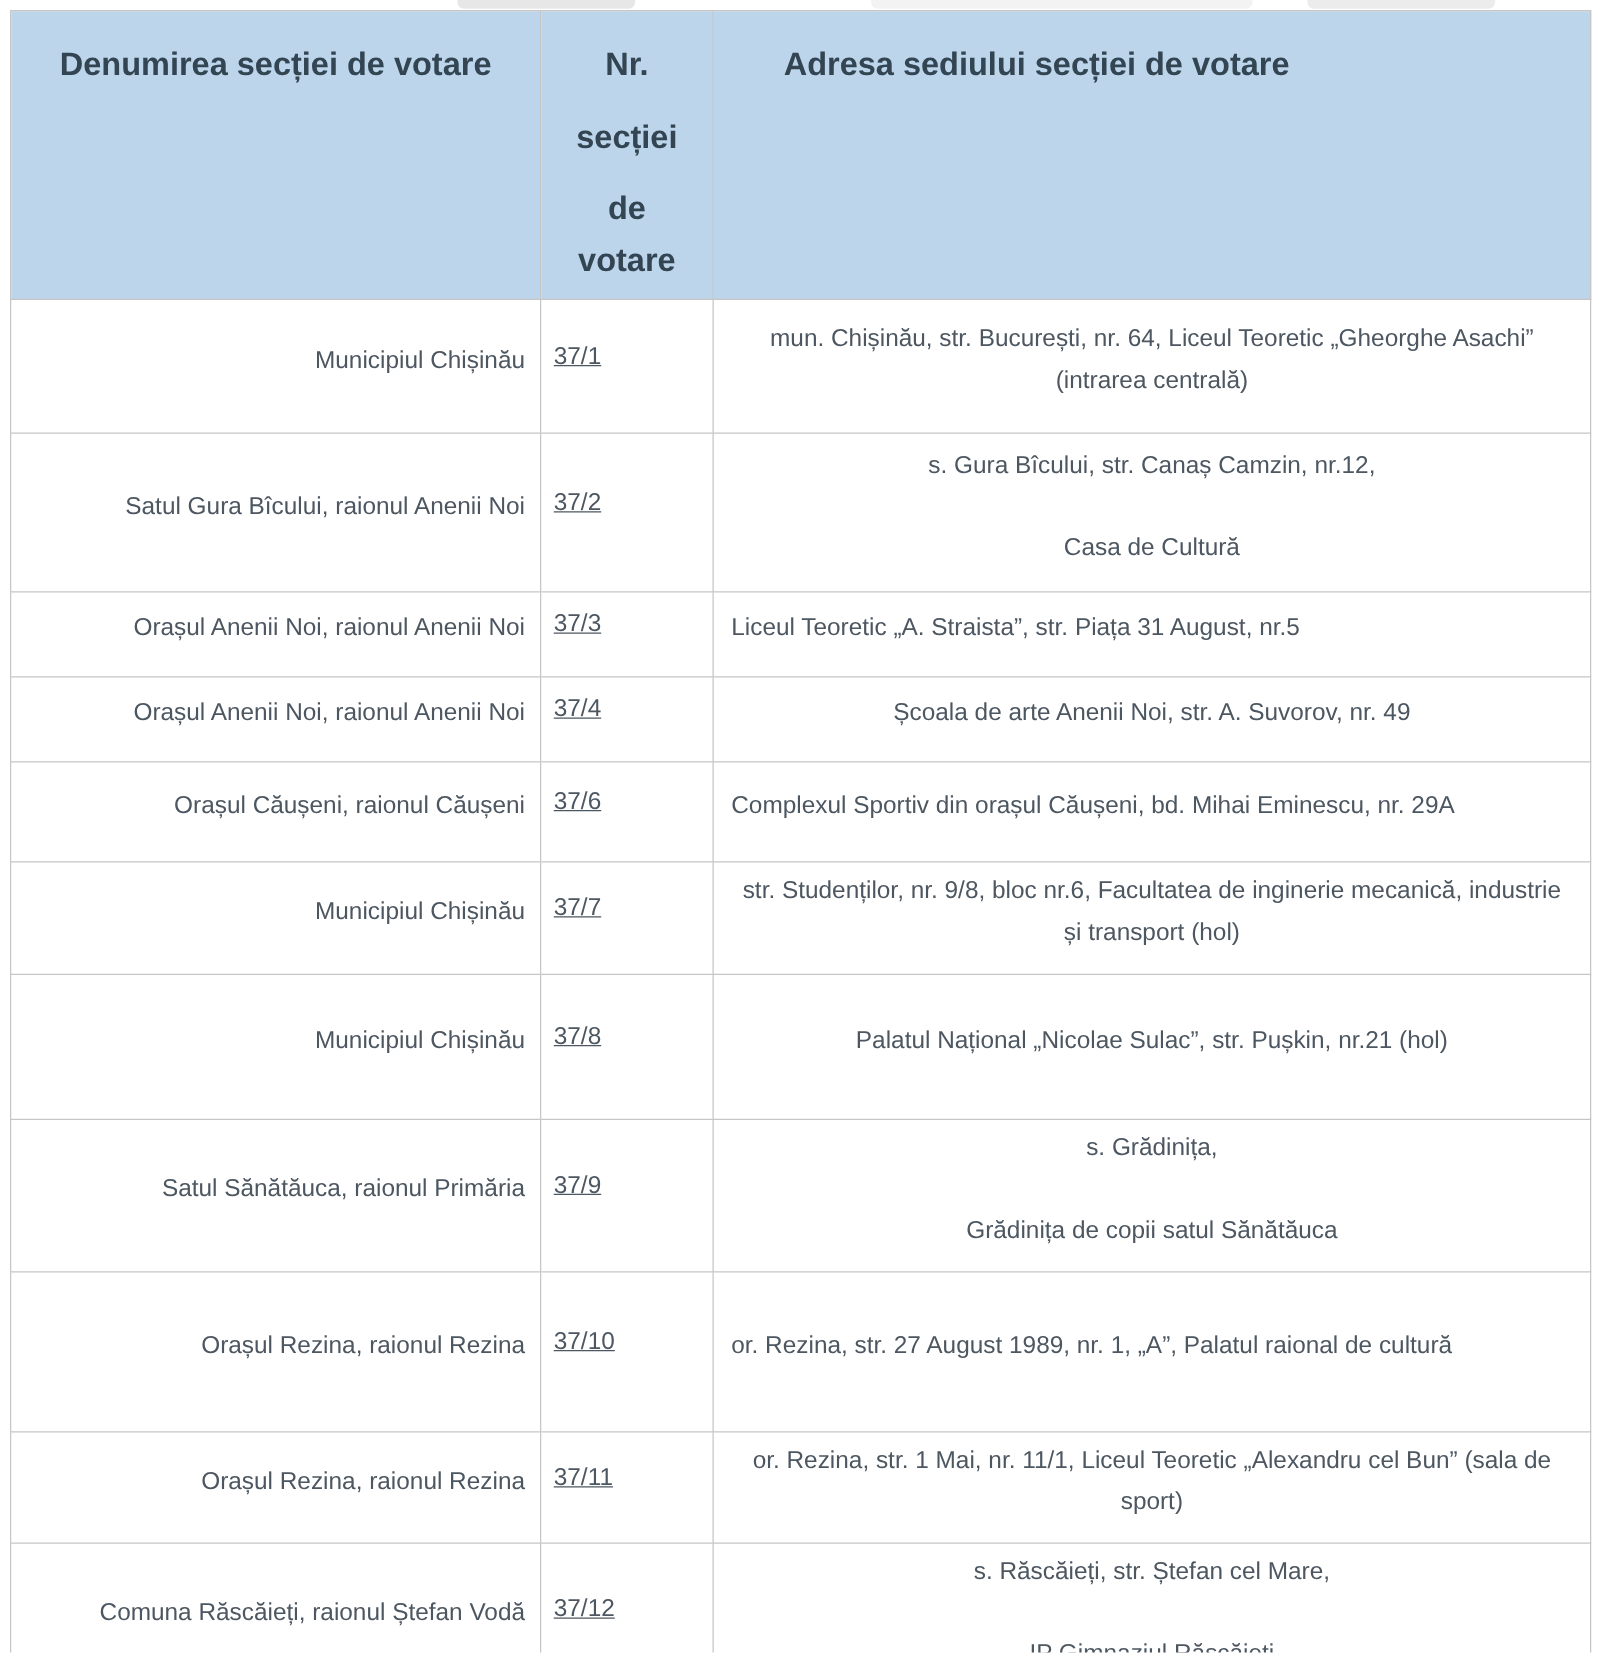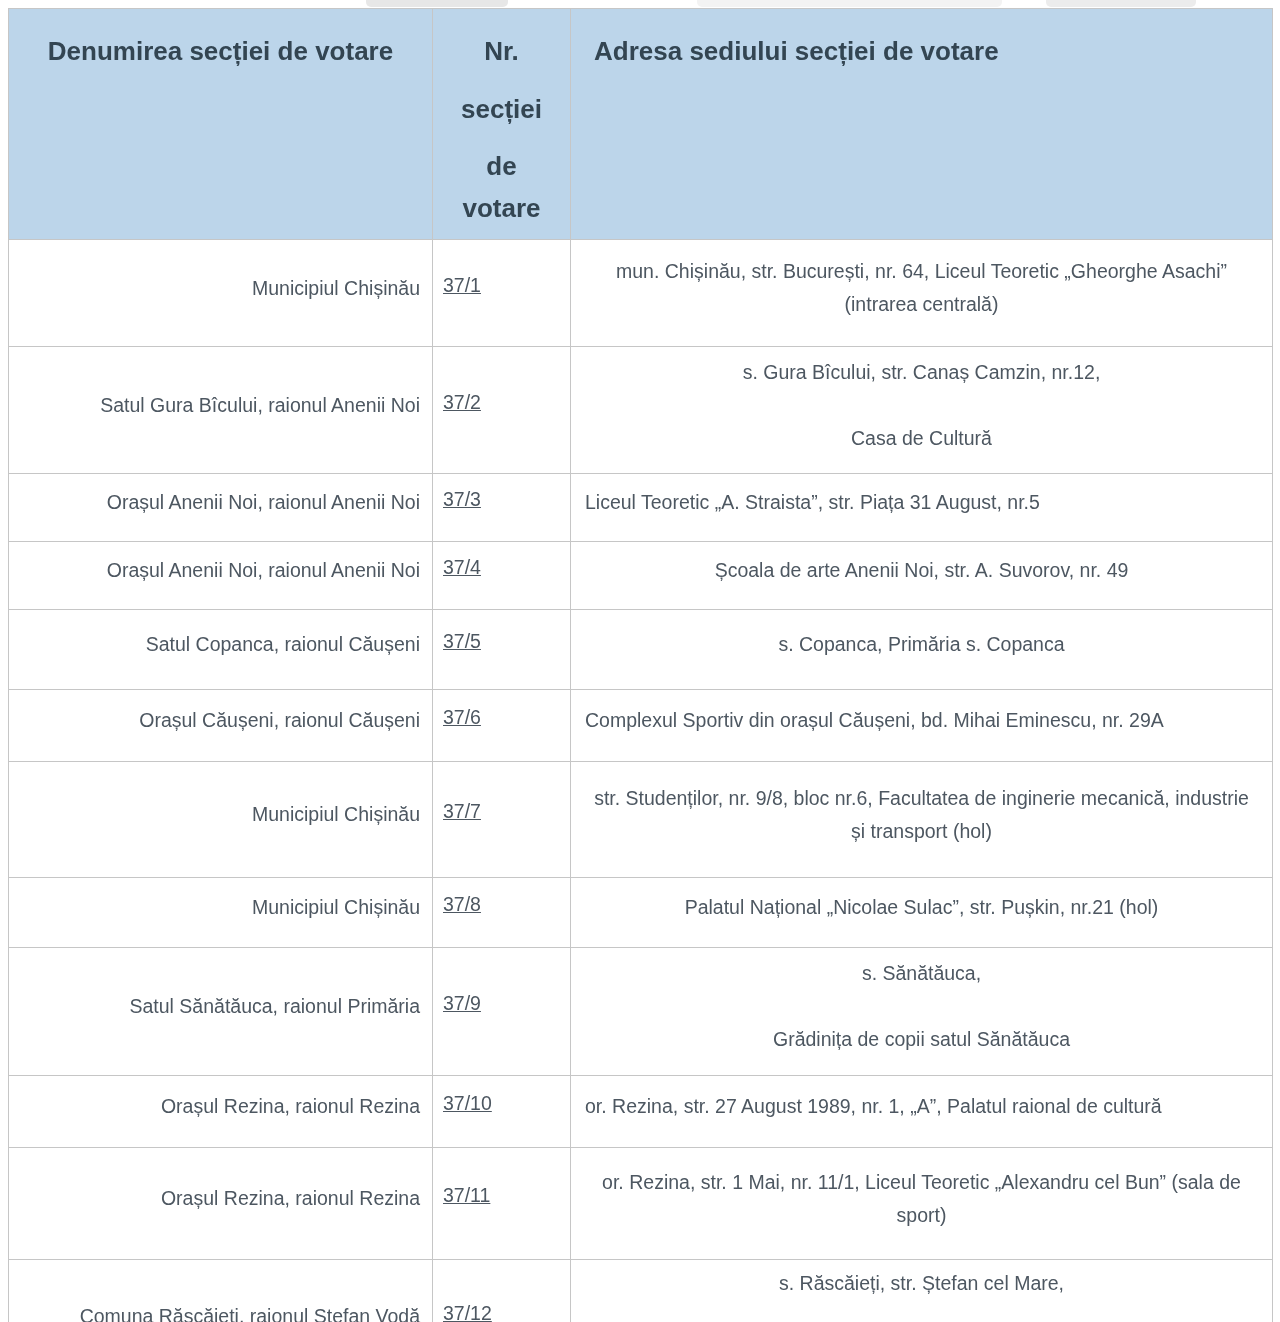--- a/index.html
+++ b/index.html
@@ -29,21 +29,21 @@
   th,td{border:1px solid var(--border);}
   thead tr{height:170px;}
   th{
     background:var(--header-bg);color:var(--header-text);
     font-size:26px;font-weight:bold;vertical-align:top;
     padding:22px 12px 10px 12px;line-height:1.6;
   }
   th.h-name{text-align:center;}
   th.h-nr{text-align:center;}
   th.h-nr .para + .para{margin-top:16px;}
-  th.h-addr{text-align:left;padding-left:23px;}
+  th.h-addr{text-align:left;padding-left:56px;}
 
   td{
     font-size:19.5px;line-height:1.7;vertical-align:middle;
     color:var(--body-text);
   }
   td.c-name{text-align:right;padding:6px 12px 16px 12px;}
   td.c-nr{text-align:left;padding:0 10px 16px 10px;text-decoration:underline;}
   td.c-addr{padding:6px 14px 16px 14px;}
   td.c-addr.align-center{text-align:center;}
   td.c-addr.align-left{text-align:left;}
@@ -110,27 +110,20 @@
         </td>
       </tr>
       <tr>
         <td class="c-name">Orașul Anenii Noi, raionul Anenii Noi</td>
         <td class="c-nr">37/4</td>
         <td class="c-addr align-center">
           <div class="para">Școala de arte Anenii Noi, str. A. Suvorov, nr. 49</div>
         </td>
       </tr>
       <tr>
-        <td class="c-name">Satul Copanca, raionul Căușeni</td>
-        <td class="c-nr">37/5</td>
-        <td class="c-addr align-center">
-          <div class="para">s. Copanca, Primăria s. Copanca</div>
-        </td>
-      </tr>
-      <tr>
         <td class="c-name">Orașul Căușeni, raionul Căușeni</td>
         <td class="c-nr">37/6</td>
         <td class="c-addr align-left">
           <div class="para">Complexul Sportiv din orașul Căușeni, bd. Mihai Eminescu, nr. 29A</div>
         </td>
       </tr>
       <tr>
         <td class="c-name">Municipiul Chișinău</td>
         <td class="c-nr">37/7</td>
         <td class="c-addr align-center">
@@ -141,21 +134,21 @@
         <td class="c-name">Municipiul Chișinău</td>
         <td class="c-nr">37/8</td>
         <td class="c-addr align-center">
           <div class="para">Palatul Național „Nicolae Sulac”, str. Pușkin, nr.21 (hol)</div>
         </td>
       </tr>
       <tr>
         <td class="c-name">Satul Sănătăuca, raionul Primăria</td>
         <td class="c-nr">37/9</td>
         <td class="c-addr align-center">
-          <div class="para">s. Sănătăuca,</div>
+          <div class="para">s. Grădinița,</div>
           <div class="para">Grădinița de copii satul Sănătăuca</div>
         </td>
       </tr>
       <tr>
         <td class="c-name">Orașul Rezina, raionul Rezina</td>
         <td class="c-nr">37/10</td>
         <td class="c-addr align-left">
           <div class="para">or. Rezina, str. 27 August 1989, nr. 1, „A”, Palatul raional de cultură</div>
         </td>
       </tr>

